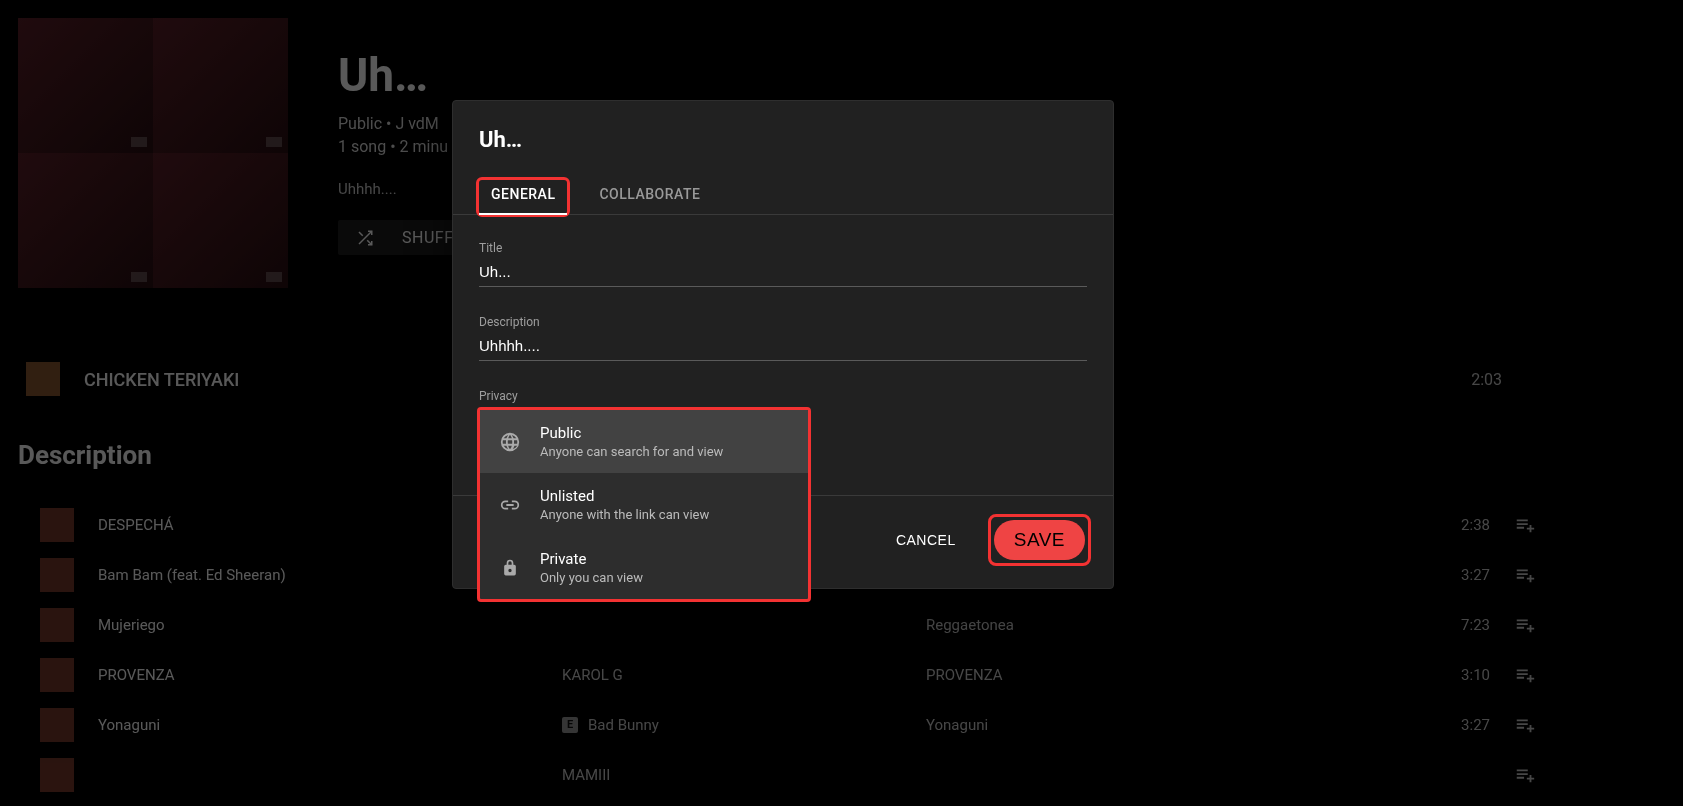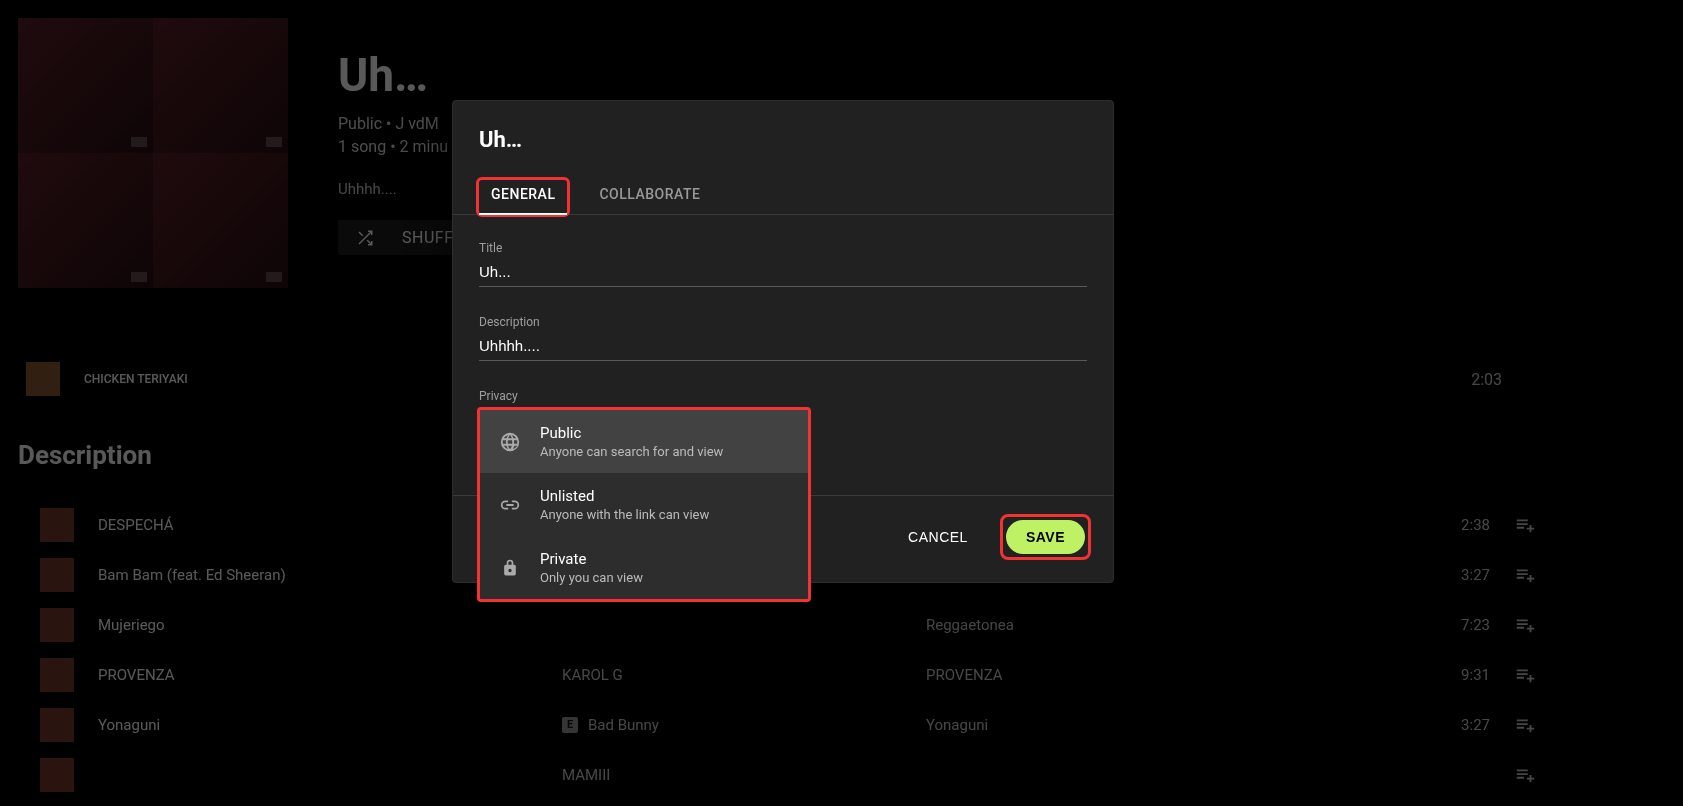--- a/index.html
+++ b/index.html
@@ -101,21 +101,21 @@
     display: flex;
     align-items: center;
     gap: 24px;
     width: 1500px;
   }
   .small-thumb {
     width: 34px;
     height: 34px;
     background: #8c5a33;
   }
-  .song-title { font-size: 12px; font-weight: 500; }
+  .song-title { font-size: 18px; font-weight: 500; }
   .song-duration-abs {
     position: absolute;
     right: 24px;
     font-size: 16px;
     color: #ccc;
   }
 
   .suggestions-heading {
     position: absolute;
     top: 440px;
@@ -285,26 +285,26 @@
     background: transparent;
     border: none;
     cursor: pointer;
   }
   .save-btn-wrap {
     border: 3px solid #f33232;
     border-radius: 8px;
     padding: 3px;
   }
   .save-btn {
-    background: #bef264;
+    background: #ef4444;
     color: #000;
     border: none;
     border-radius: 20px;
-    font-size: 14px;
-    font-weight: 700;
+    font-size: 19px;
+    font-weight: 400;
     letter-spacing: 0.5px;
     padding: 9px 20px;
     cursor: pointer;
   }
 
 </style>
 </head>
 <body>
 
 <div class="page">
@@ -388,21 +388,21 @@
             </svg>
           </div>
         </div>
         <div class="song-row">
           <div class="thumb"></div>
           <div class="name">PROVENZA</div>
           <div class="artist">
             <span>KAROL G</span>
           </div>
           <div class="album">PROVENZA</div>
-          <div class="dur">9:31</div>
+          <div class="dur">3:10</div>
           <div class="add-icon">
             <svg width="22" height="22" viewBox="0 0 24 24" fill="#ccc">
               <path d="M3 6h12v2H3V6zm0 4h12v2H3v-2zm0 4h8v2H3v-2zm14-2h2v3h3v2h-3v3h-2v-3h-3v-2h3v-3z"></path>
             </svg>
           </div>
         </div>
         <div class="song-row">
           <div class="thumb"></div>
           <div class="name">Yonaguni</div>
           <div class="artist">

